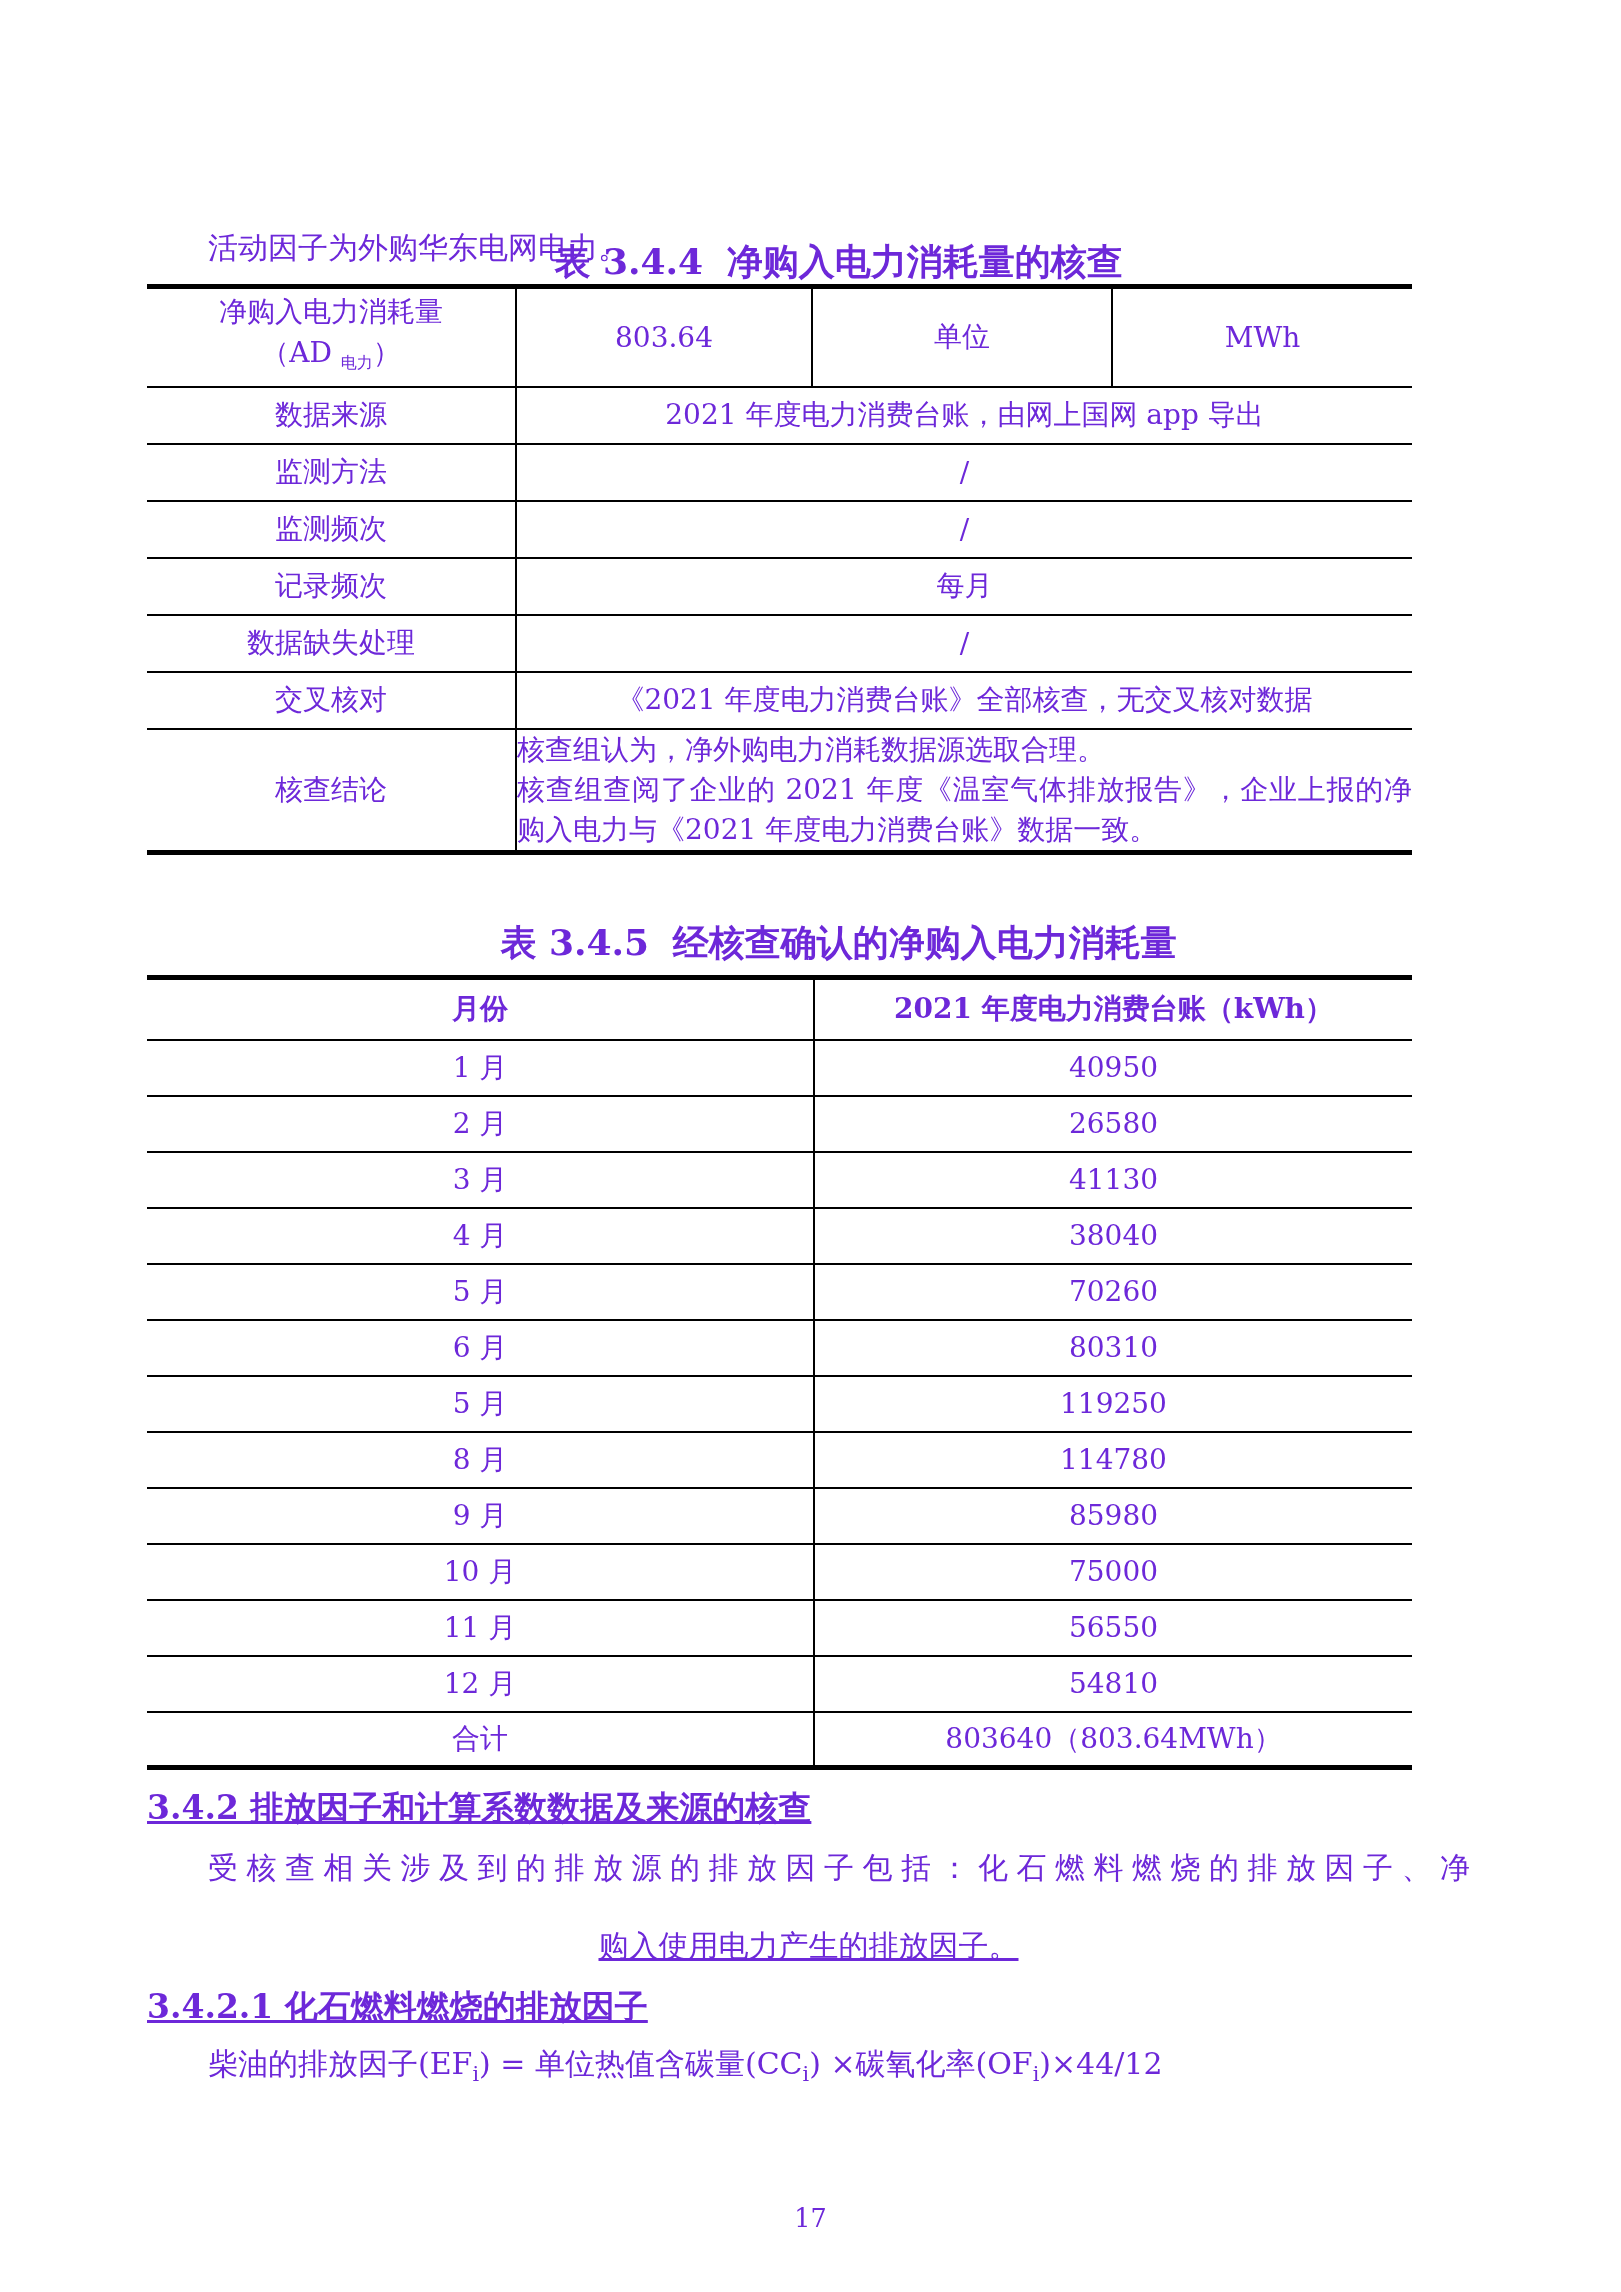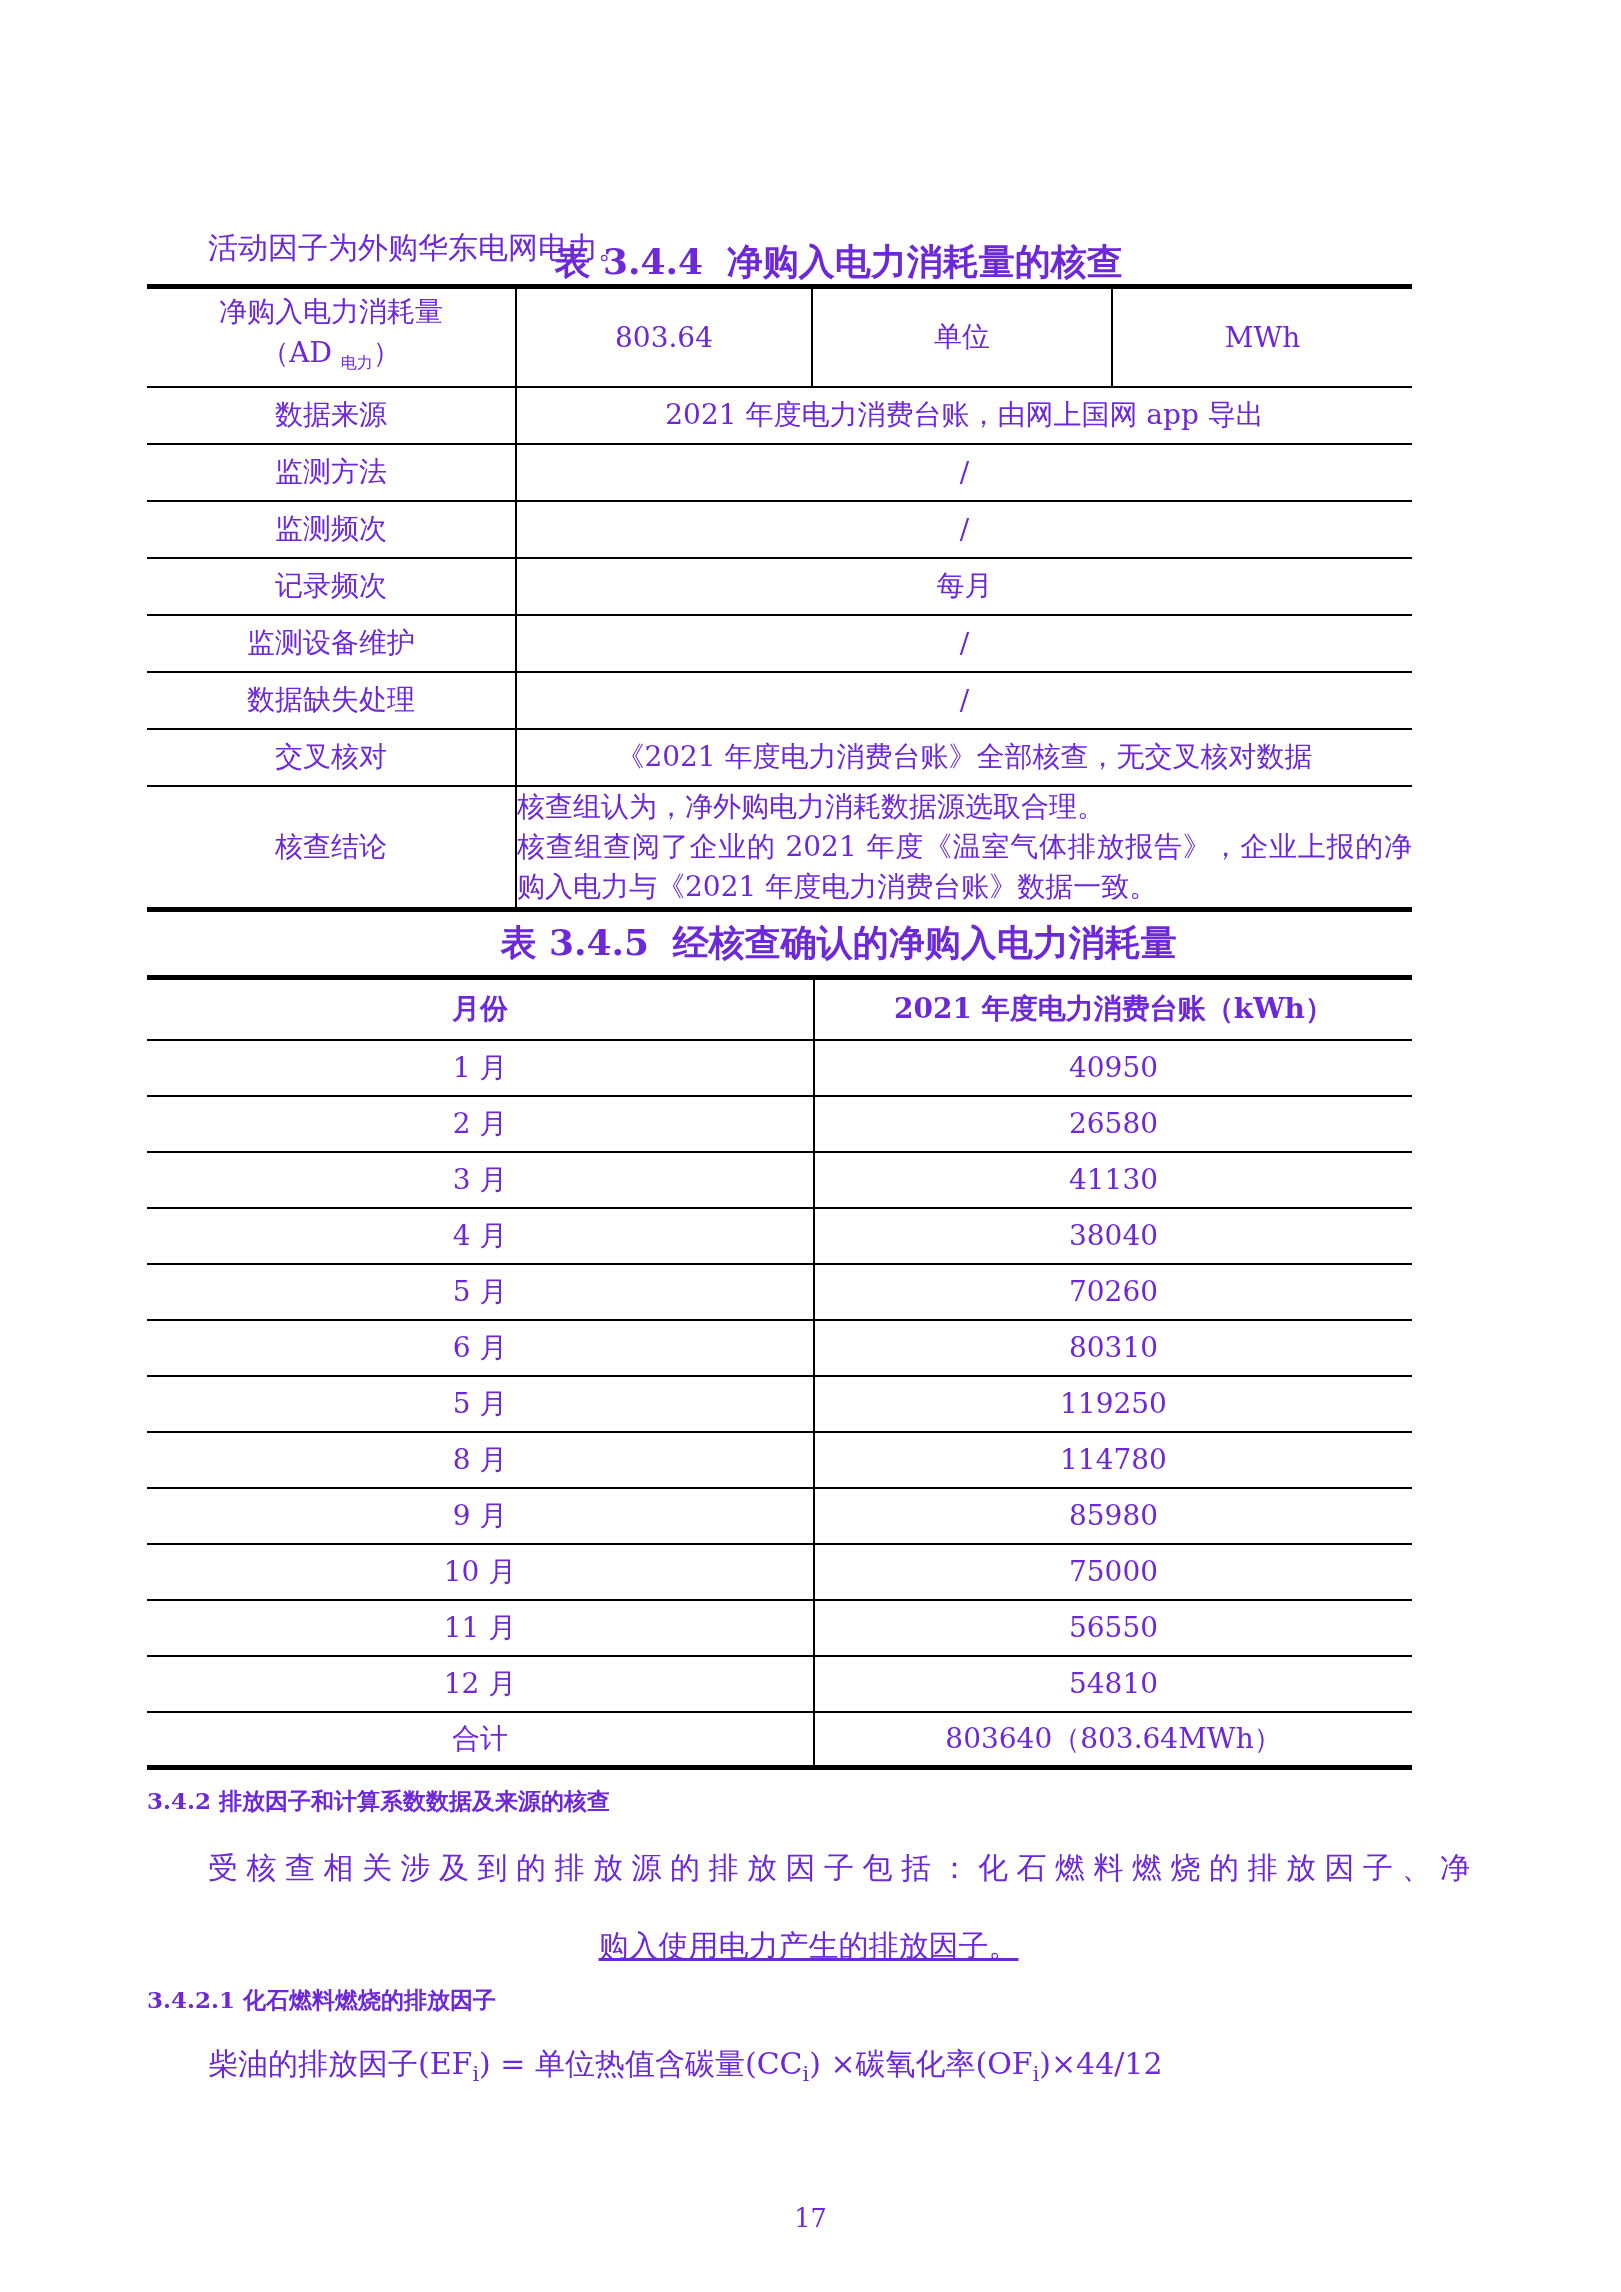--- a/index.html
+++ b/index.html
@@ -44,21 +44,21 @@
   tr.rhead{height:62px;}
   tr.rmonth{height:56px;}
   .lbl2line{line-height:41px;}
   .adsub{font-size:16px;vertical-align:-5.9px;}
   td.conc-cell{text-align:left;padding:7.8px 9.8px 7.8px 11.8px;}
   .conc-line{font-size:28px;line-height:40px;text-align:left;}
   .conc-just{text-align:justify;text-align-last:justify;}
   .bold{font-weight:bold;}
   .h-sec{
     position:absolute;left:147px;width:1327px;
-    font-size:23px;font-weight:bold;margin:0;
+    font-size:33px;font-weight:bold;margin:0;text-decoration:underline;
   }
   .h342{top:1786px;}
   .h3421{top:1985px;}
   .para{position:absolute;top:1848px;left:147px;width:1323px;font-size:30px;}
   .para-l1{text-indent:61px;text-align:justify;text-align-last:justify;}
   .para-l2{margin-top:37px;text-align:center;text-decoration:underline;}
   .formula{
     position:absolute;top:2044px;left:147px;width:1327px;
     font-size:30px;text-indent:61px;
   }
@@ -108,24 +108,20 @@
     </tr>
     <tr class="rmid">
       <td class="vline">监测频次</td>
       <td colspan="3">/</td>
     </tr>
     <tr class="rmid">
       <td class="vline">记录频次</td>
       <td colspan="3">每月</td>
     </tr>
     <tr class="rmid">
-      <td class="vline">监测设备维护</td>
-      <td colspan="3">/</td>
-    </tr>
-    <tr class="rmid">
       <td class="vline">数据缺失处理</td>
       <td colspan="3">/</td>
     </tr>
     <tr class="rmid">
       <td class="vline">交叉核对</td>
       <td colspan="3">《2021 年度电力消费台账》全部核查，无交叉核对数据</td>
     </tr>
     <tr class="rconc">
       <td class="vline">核查结论</td>
       <td colspan="3" class="conc-cell">

